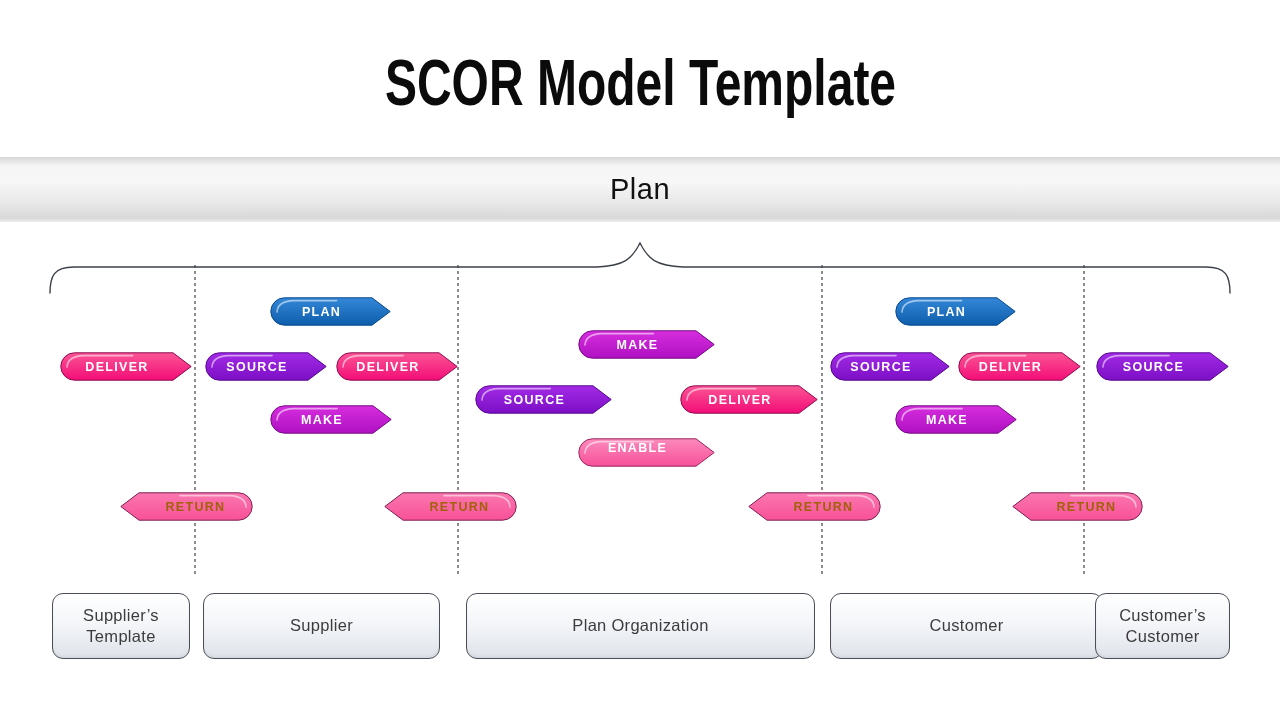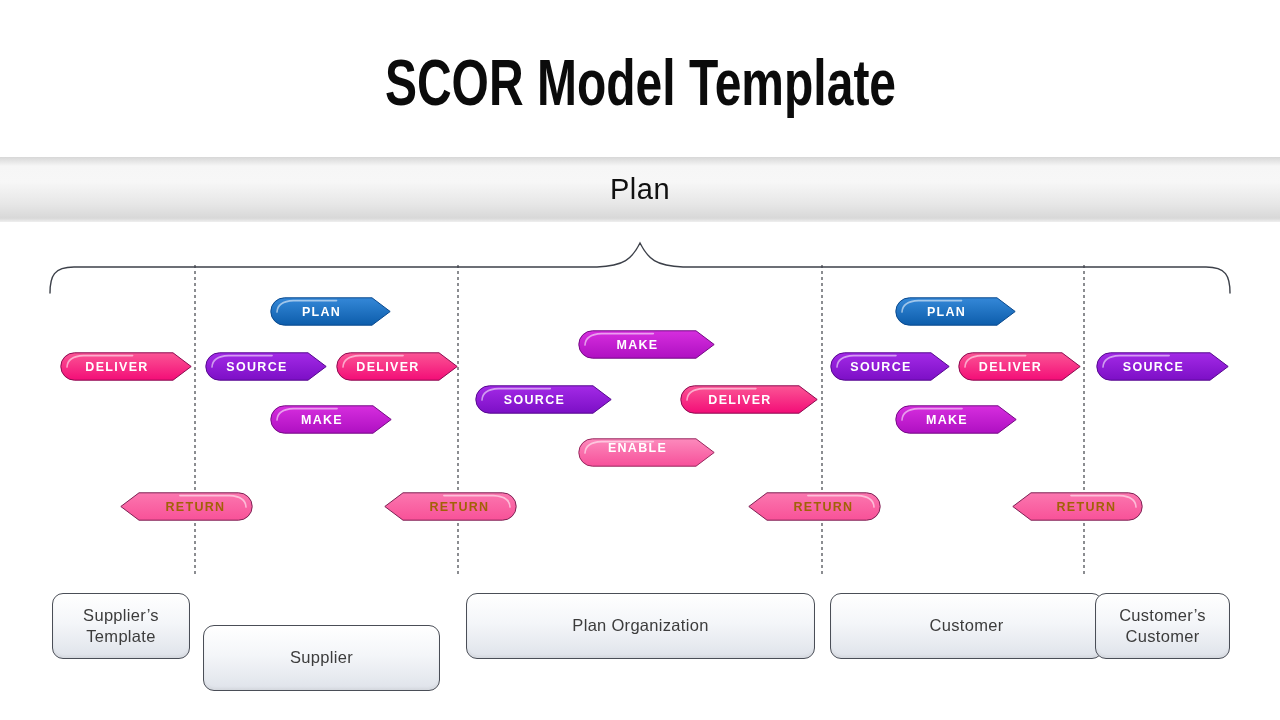--- a/index.html
+++ b/index.html
@@ -214,21 +214,21 @@
           <path d="M 14.5,0.8 L 114,0.8 L 132.2,14.5 L 114,28.2 L 14.5,28.2 A 13.7 13.7 0 0 1 14.5,0.8 Z" fill="url(#g-purple)" stroke="#56088f" stroke-width="1" stroke-linejoin="round"></path>
           <path d="M 7,15.08 Q 7.5,4.2 23.5,3.6 L 73.15,3.6" fill="none" stroke="rgba(255,255,255,0.55)" stroke-width="1.6" stroke-linecap="round"></path>
         </svg>
         <span class="lbl">SOURCE</span>
       </div>
     </div>
   <div id="entities-layer">
       <div class="entity" style="left: 52px; width: 138px;">
         <span style="display: inline-block; max-width: 120px;">Supplier’s Template</span>
       </div>
-      <div class="entity" style="left: 203px; width: 237px; margin-top: 32px;">
+      <div class="entity" style="left: 203px; width: 237px;">
         <span style="">Supplier</span>
       </div>
       <div class="entity" style="left: 466px; width: 349px;">
         <span style="">Plan Organization</span>
       </div>
       <div class="entity" style="left: 830px; width: 273px;">
         <span style="">Customer</span>
       </div>
       <div class="entity" style="left: 1095px; width: 135px;">
         <span style="display: inline-block; max-width: 120px;">Customer’s Customer</span>

